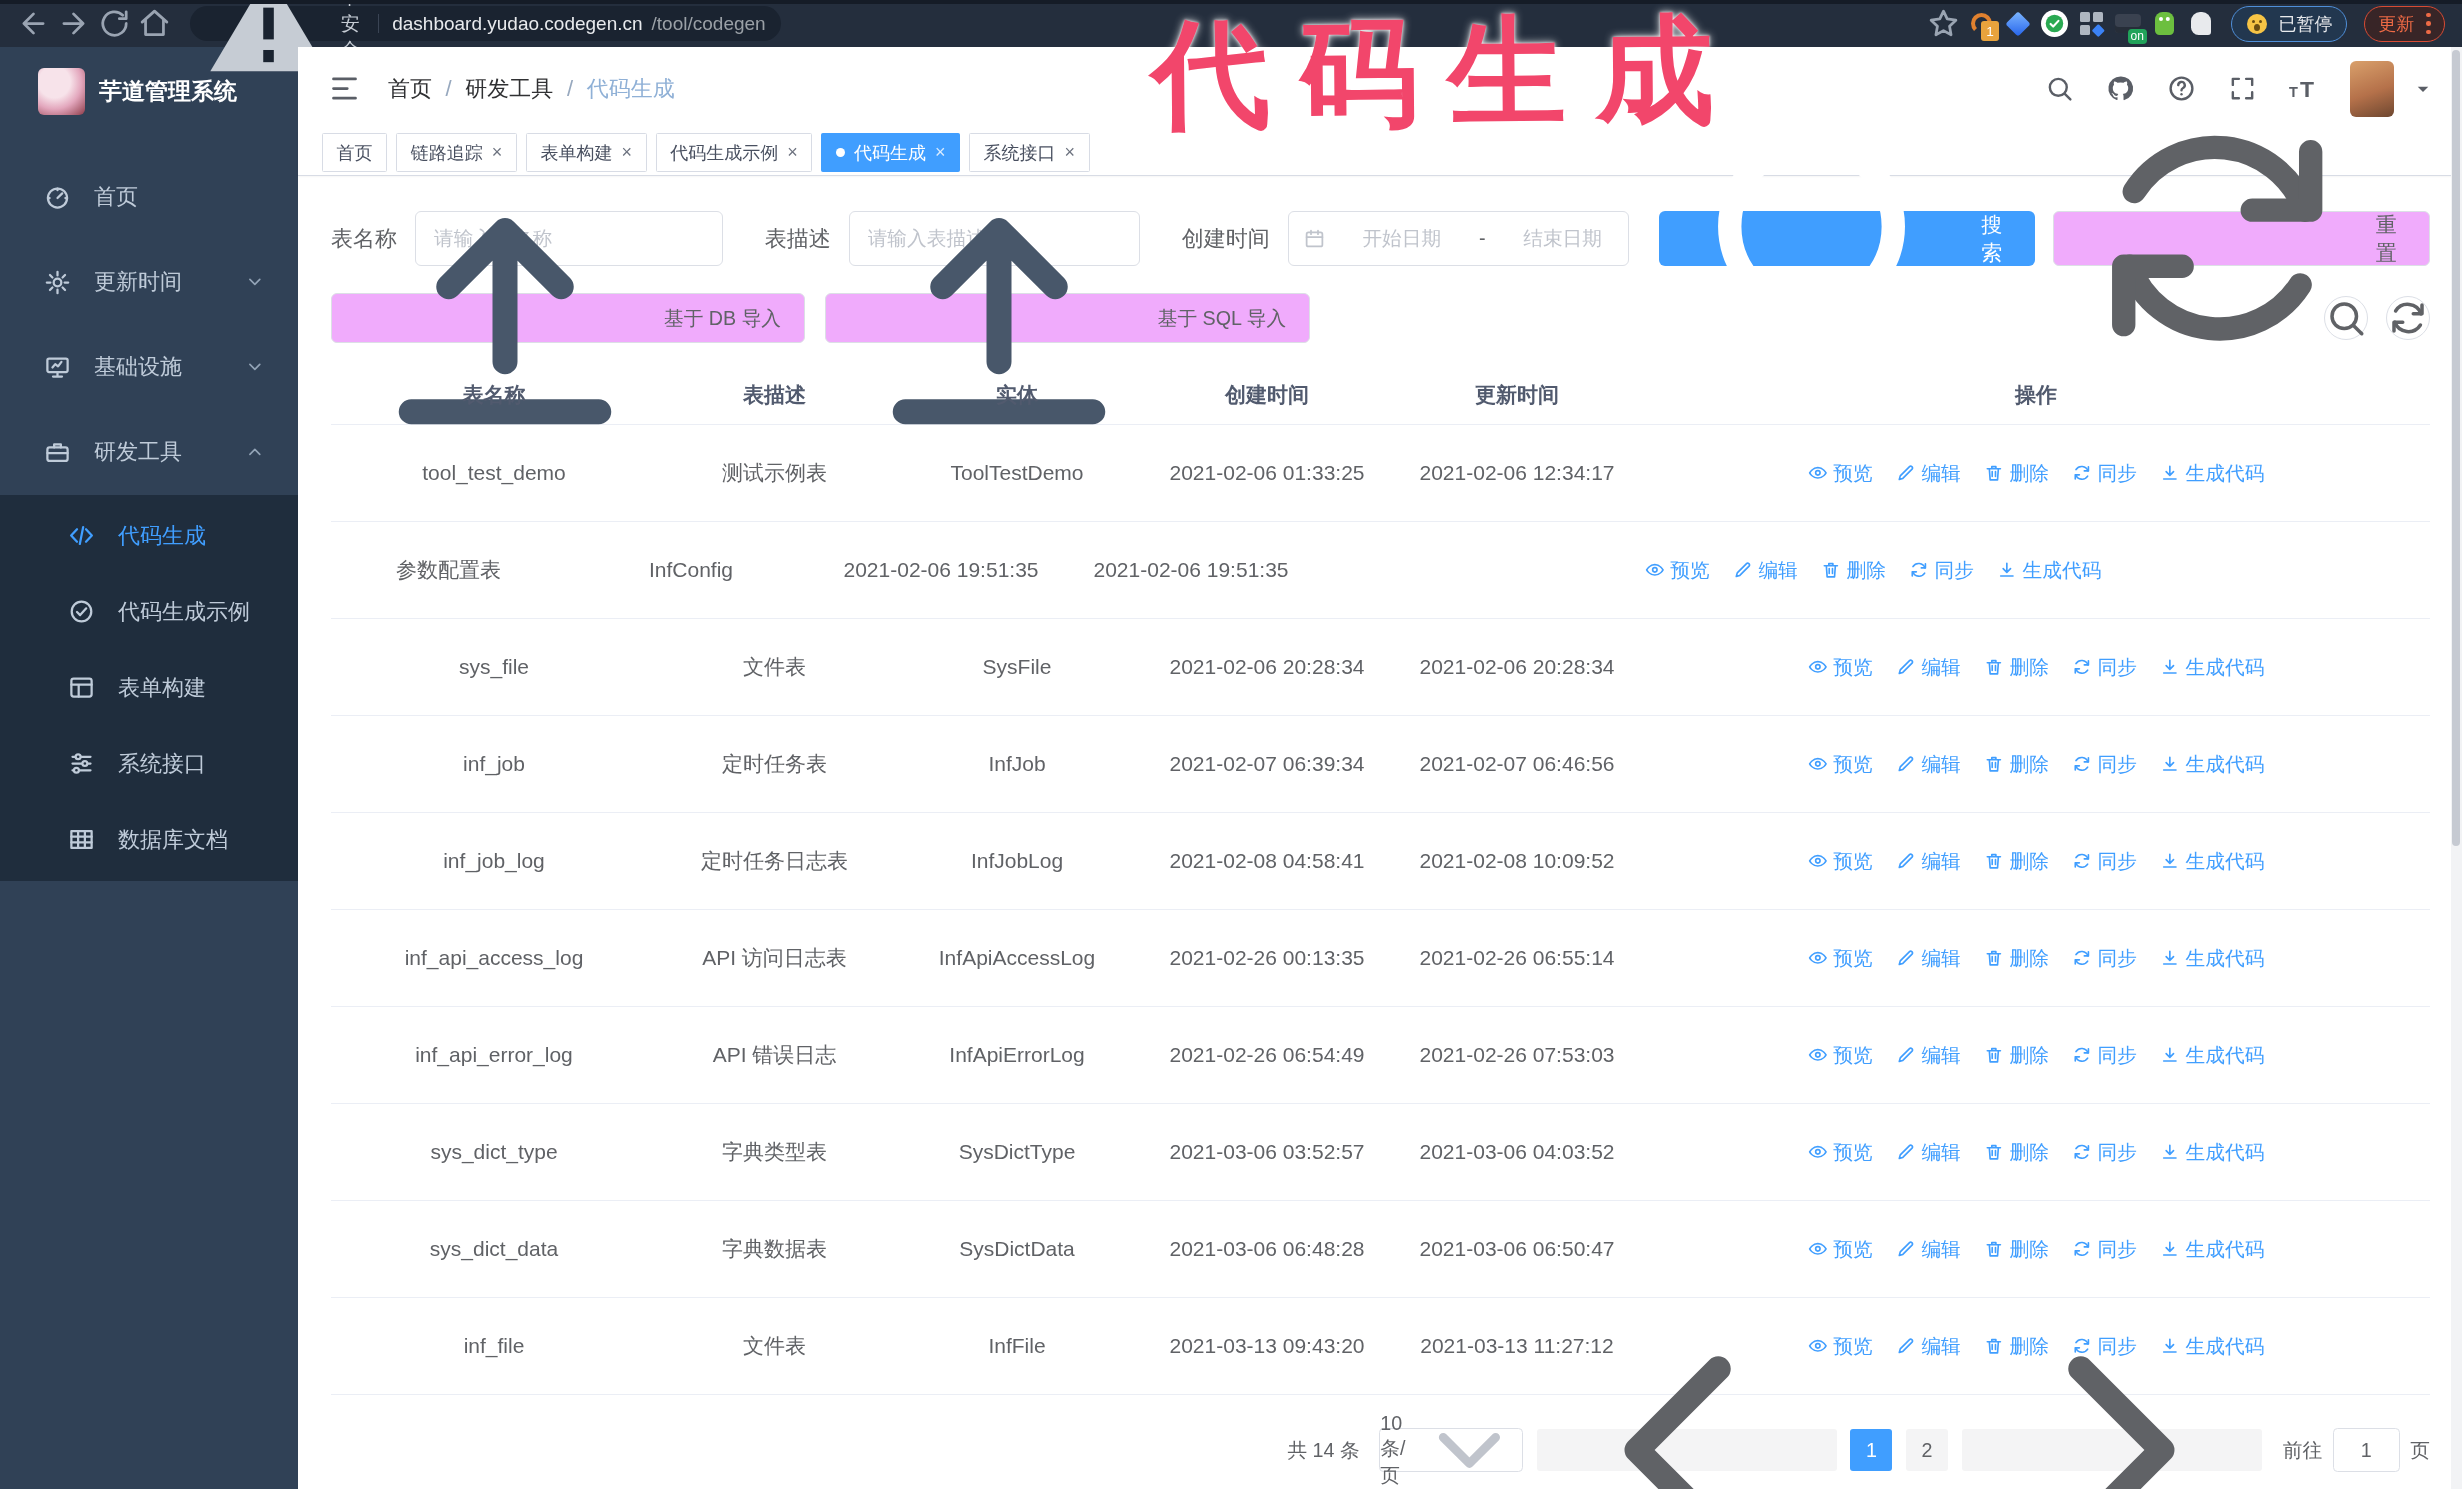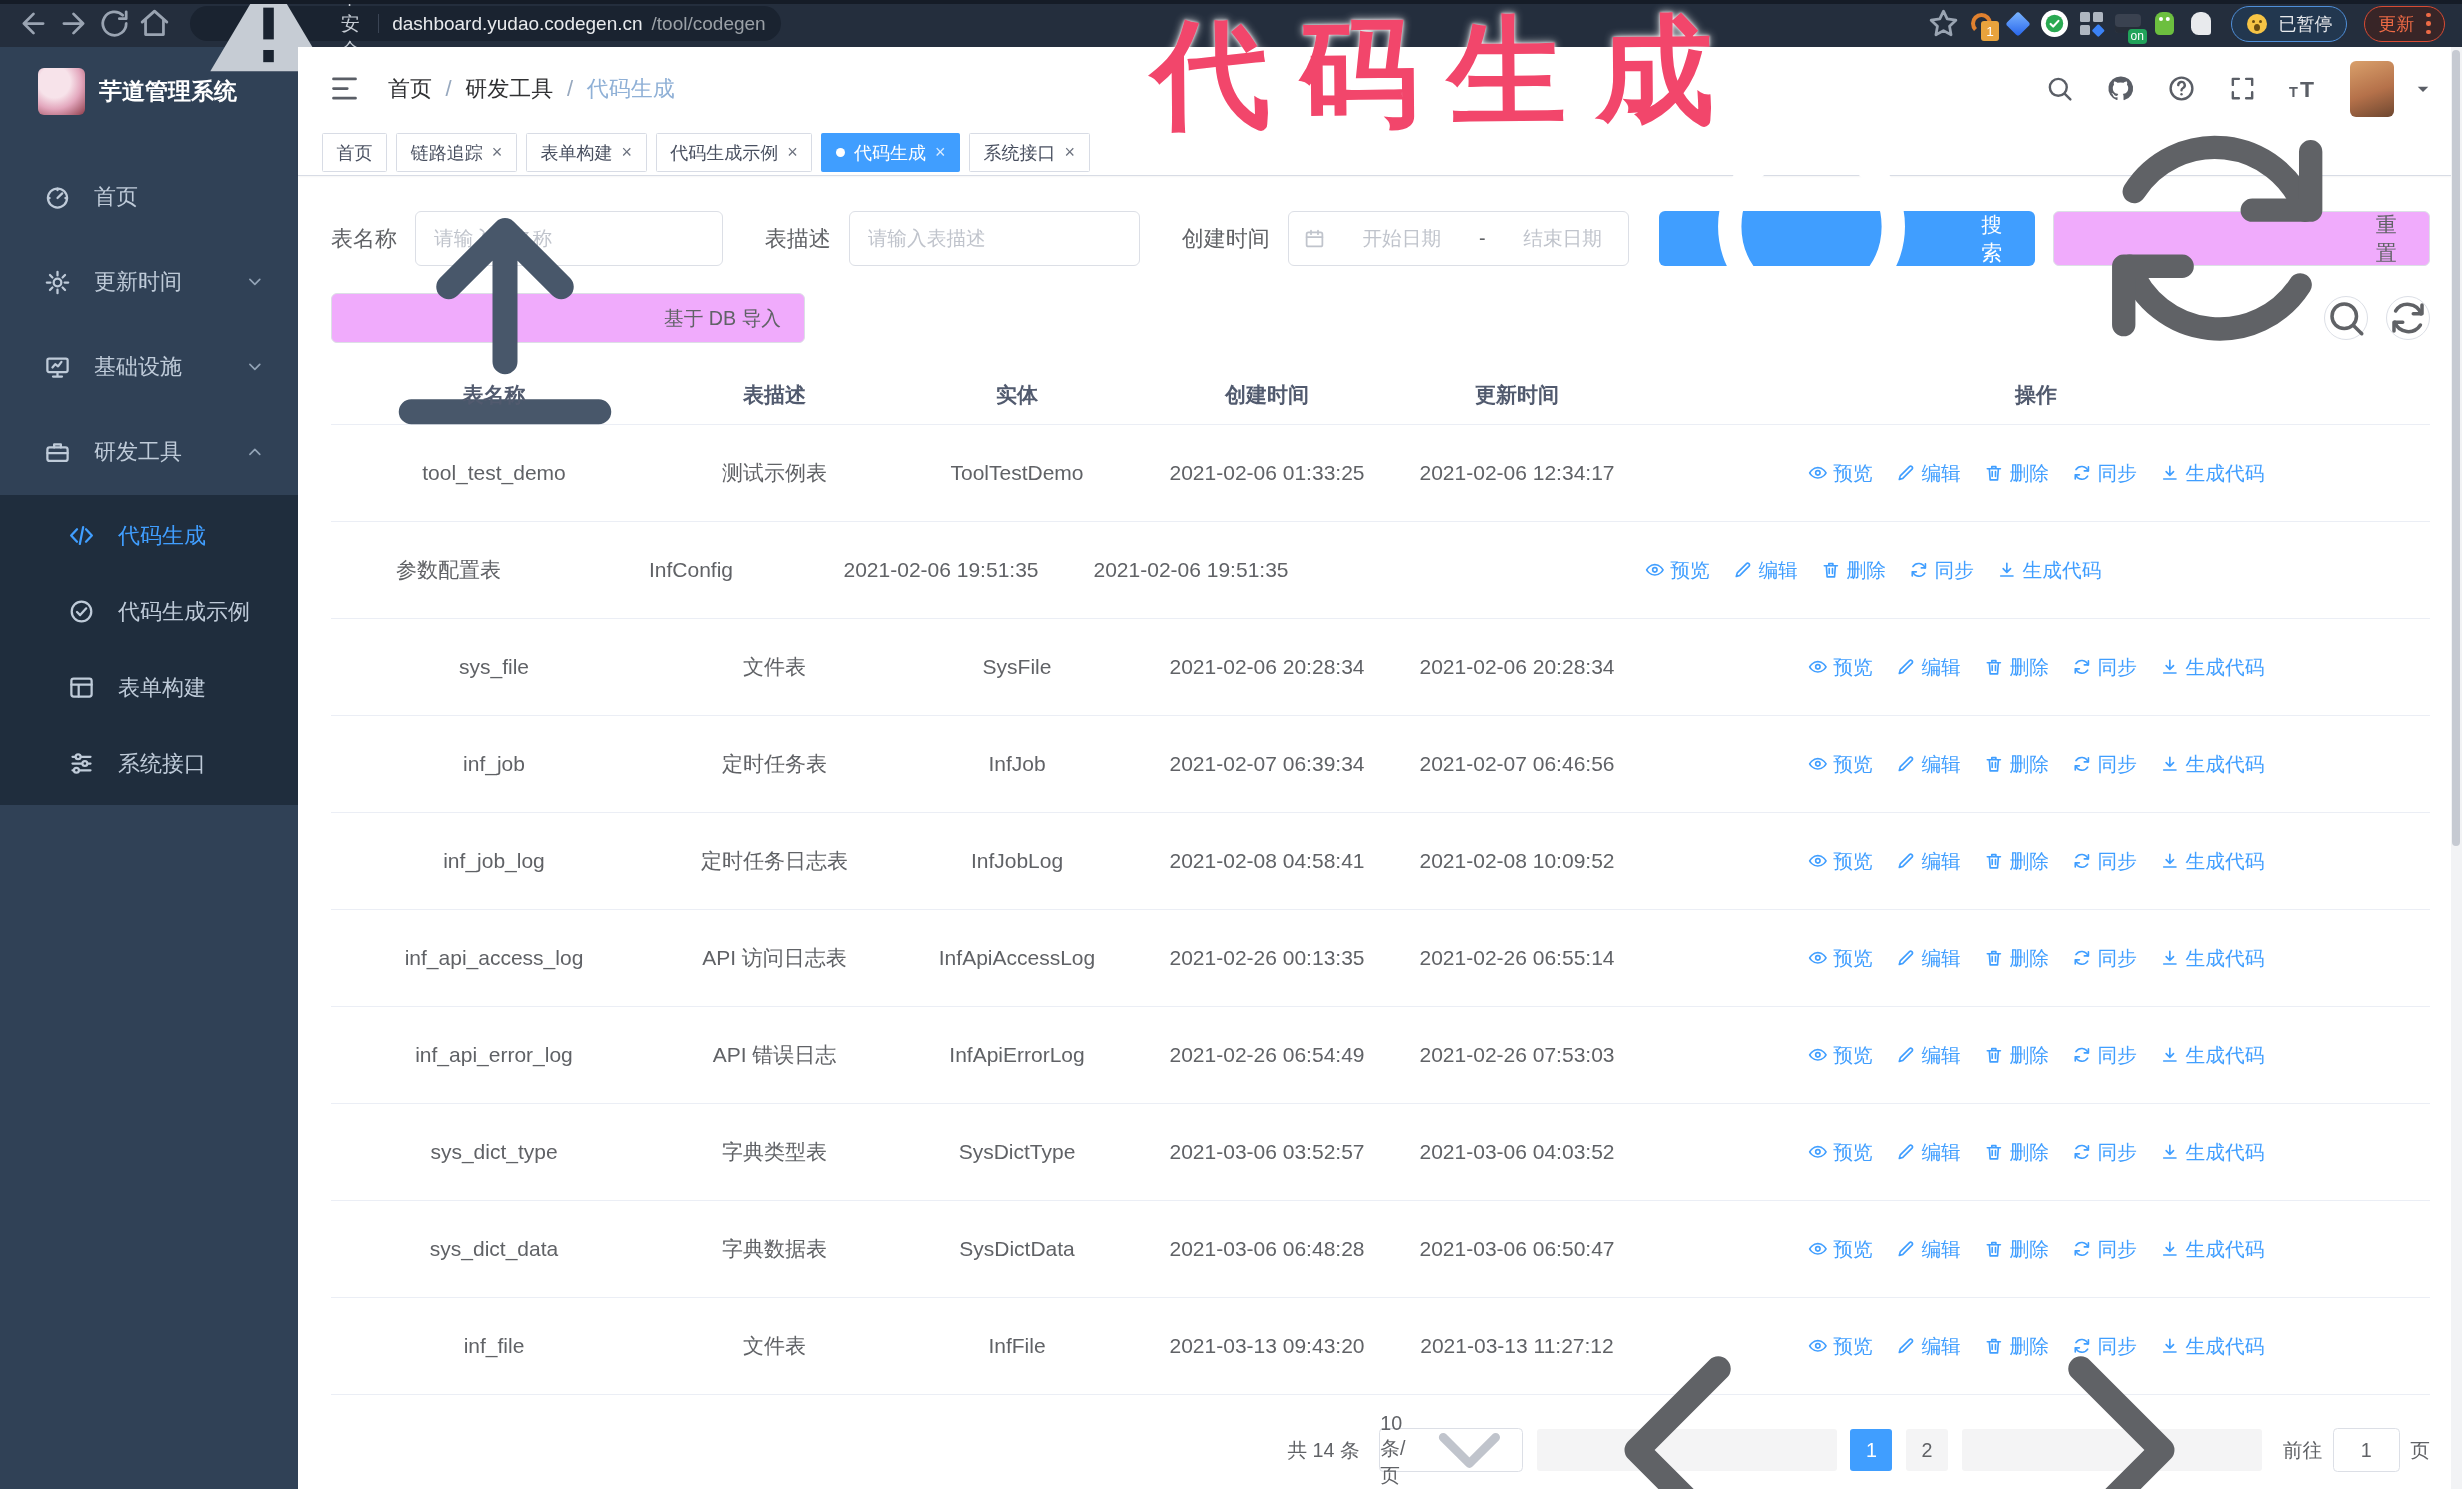--- a/index.html
+++ b/index.html
@@ -365,20 +365,30 @@
             <svg viewBox="0 0 24 24" fill="none" stroke="currentColor" stroke-width="2" stroke-linecap="round" stroke-linejoin="round" style="width:100%;height:100%;display:block">
               <path d="M4 6h16M4 12h16M4 18h16"></path>
               <circle cx="9" cy="6" r="2.2" fill="#1f2d3d"></circle>
               <circle cx="15" cy="12" r="2.2" fill="#1f2d3d"></circle>
               <circle cx="7.5" cy="18" r="2.2" fill="#1f2d3d"></circle>
             </svg>
           </span>
       <span class="mi-label">系统接口</span>
 
     </div>
+        <div class="menu-item">
+      <span class="mi-icon">
+            <svg viewBox="0 0 24 24" fill="none" stroke="currentColor" stroke-width="2" stroke-linecap="round" stroke-linejoin="round" style="width:100%;height:100%;display:block">
+              <rect x="3" y="4.5" width="18" height="15"></rect>
+              <path d="M3 9.5h18M3 14.5h18M9 4.5v15M15 4.5v15"></path>
+            </svg>
+          </span>
+      <span class="mi-label">数据库文档</span>
+
+    </div>
       </div>
   </aside>
 
   <div class="main">
 
     <div class="navbar">
       <div class="hamburger">
           <span>
             <svg viewBox="0 0 24 24" fill="none" stroke="currentColor" stroke-width="2" stroke-linecap="round" stroke-linejoin="round" style="width:100%;height:100%;display:block">
               <path d="M4 5h16M4 12h10M4 19h16"></path>
@@ -504,20 +514,28 @@
       </div>
 
       <div class="toolbar-row">
         <button class="btn btn-plain btn-import">
           <span>
               <svg viewBox="0 0 24 24" fill="none" stroke="currentColor" stroke-width="2" stroke-linecap="round" stroke-linejoin="round" style="width:100%;height:100%;display:block">
                 <path d="M12 15.5V5.5M7.5 9.5L12 5l4.5 4.5M4.5 19.5h15"></path>
               </svg>
             </span>
           <span>基于 DB 导入</span>
+        </button>
+        <button class="btn btn-plain btn-import">
+          <span>
+              <svg viewBox="0 0 24 24" fill="none" stroke="currentColor" stroke-width="2" stroke-linecap="round" stroke-linejoin="round" style="width:100%;height:100%;display:block">
+                <path d="M12 15.5V5.5M7.5 9.5L12 5l4.5 4.5M4.5 19.5h15"></path>
+              </svg>
+            </span>
+          <span>基于 SQL 导入</span>
         </button>
         <div class="right-tools">
           <div class="circle-btn">
               <span>
                 <svg viewBox="0 0 24 24" fill="none" stroke="currentColor" stroke-width="2" stroke-linecap="round" stroke-linejoin="round" style="width:100%;height:100%;display:block">
                   <circle cx="11" cy="11" r="7"></circle>
                   <path d="M21 21l-4.6-4.6"></path>
                 </svg>
               </span>
             </div>

